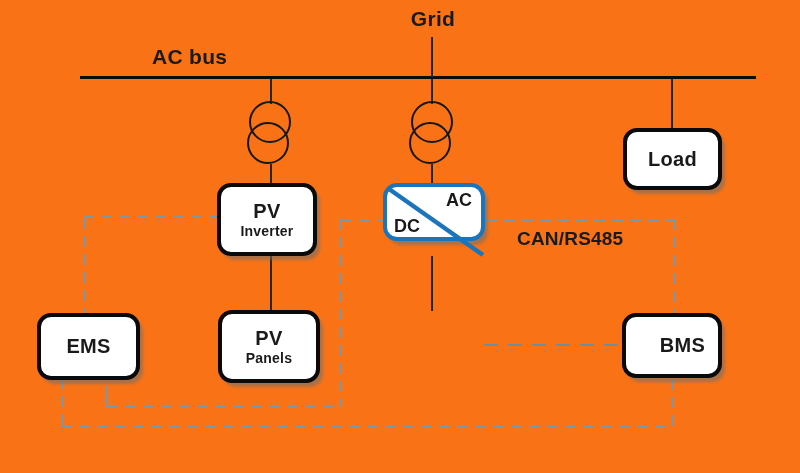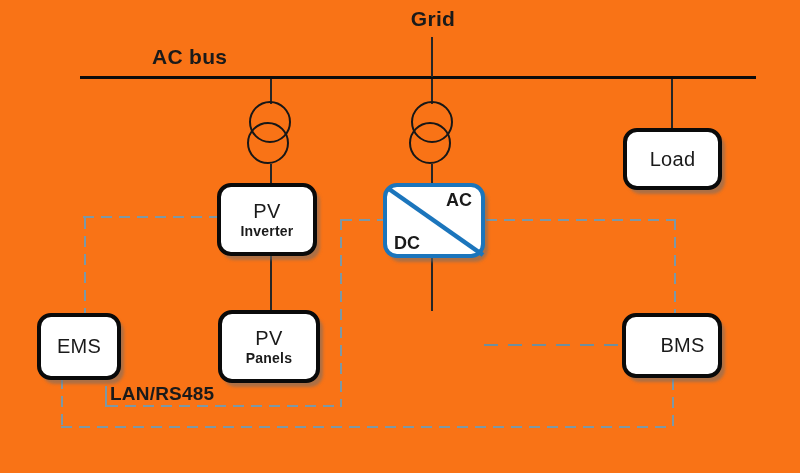--- a/index.html
+++ b/index.html
@@ -24,21 +24,21 @@
     background:repeating-linear-gradient(180deg,var(--dashed-line) 0 11px,transparent 11px 18px);}
   .hdash.long{background:repeating-linear-gradient(90deg,#6f8e9d 0 14px,transparent 14px 24px);}
   .solid-thin{position:absolute;background:var(--dashed-line);}
   
   .node{
     position:absolute;background:#ffffff;border:4px solid var(--box-border);
     border-radius:14px;display:flex;flex-direction:column;align-items:center;justify-content:center;
     box-shadow:4px 5px 3px -1px rgba(110,110,110,0.55);
     line-height:1.15;
   }
-  .node .nl1{font-size:20px;font-weight:400;letter-spacing:.3px;}
+  .node .nl1{font-size:20px;font-weight:700;letter-spacing:.3px;}
   .node .nl2{font-size:14px;font-weight:600;letter-spacing:.2px;}
   .node.converter{border-color:var(--converter-blue);border-width:4.5px;}
   .node.converter .corner{position:absolute;font-size:18px;font-weight:700;}
   .node.converter .corner.ac{top:3px;right:9px;}
   .node.converter .corner.dc{bottom:0;left:7px;}
   .node.converter svg{position:absolute;left:-1px;top:-1px;}
   
   .tcircle{position:absolute;width:42px;height:42px;border:2.5px solid #171717;border-radius:50%;background:transparent;}
   
   .biglabel{position:absolute;font-size:21px;font-weight:700;letter-spacing:.3px;white-space:nowrap;}
@@ -84,41 +84,41 @@
 
   <div class="vdash" style="left:61px;top:378px;height:49px;"></div>
   <div class="hdash" style="left:61px;top:426px;width:612px;"></div>
   <div class="vdash" style="left:672px;top:379px;height:48px;"></div>
 
   <div class="node" style="left:217px;top:183px;width:100px;height:73px;">
     <div class="nl1">PV</div>
     <div class="nl2">Inverter</div>
   </div>
 
-  <div class="node converter" style="left:383px;top:183px;width:102px;height:75px;">
+  <div class="node converter" style="left:383px;top:183px;width:102px;height:58px;">
     <svg width="100" height="72" viewBox="0 0 100 72">
       <line x1="3" y1="3" x2="97" y2="69" stroke="#1b75bc" stroke-width="4.5"></line>
     </svg>
     <span class="corner ac">AC</span>
     <span class="corner dc">DC</span>
   </div>
 
   <div class="node" style="left:623px;top:128px;width:99px;height:62px;">
     <div class="nl1">Load</div>
   </div>
 
   <div class="node" style="left:218px;top:310px;width:102px;height:73px;">
     <div class="nl1">PV</div>
     <div class="nl2">Panels</div>
   </div>
 
 
-  <div class="node" style="left:37px;top:313px;width:84px;height:67px;">
+  <div class="node" style="left:37px;top:313px;width:103px;height:67px;">
     <div class="nl1">EMS</div>
   </div>
 
   <div class="node" style="left:622px;top:313px;width:100px;height:65px;padding-left:21px;">
     <div class="nl1">BMS</div>
   </div>
 
-  <div class="commlabel" style="left:110px;top:383px;">LAN/RS485</div>
+  <div class="commlabel" style="left:517px;top:228px;">CAN/RS485</div>
 
 </div>
 
 </body></html>

